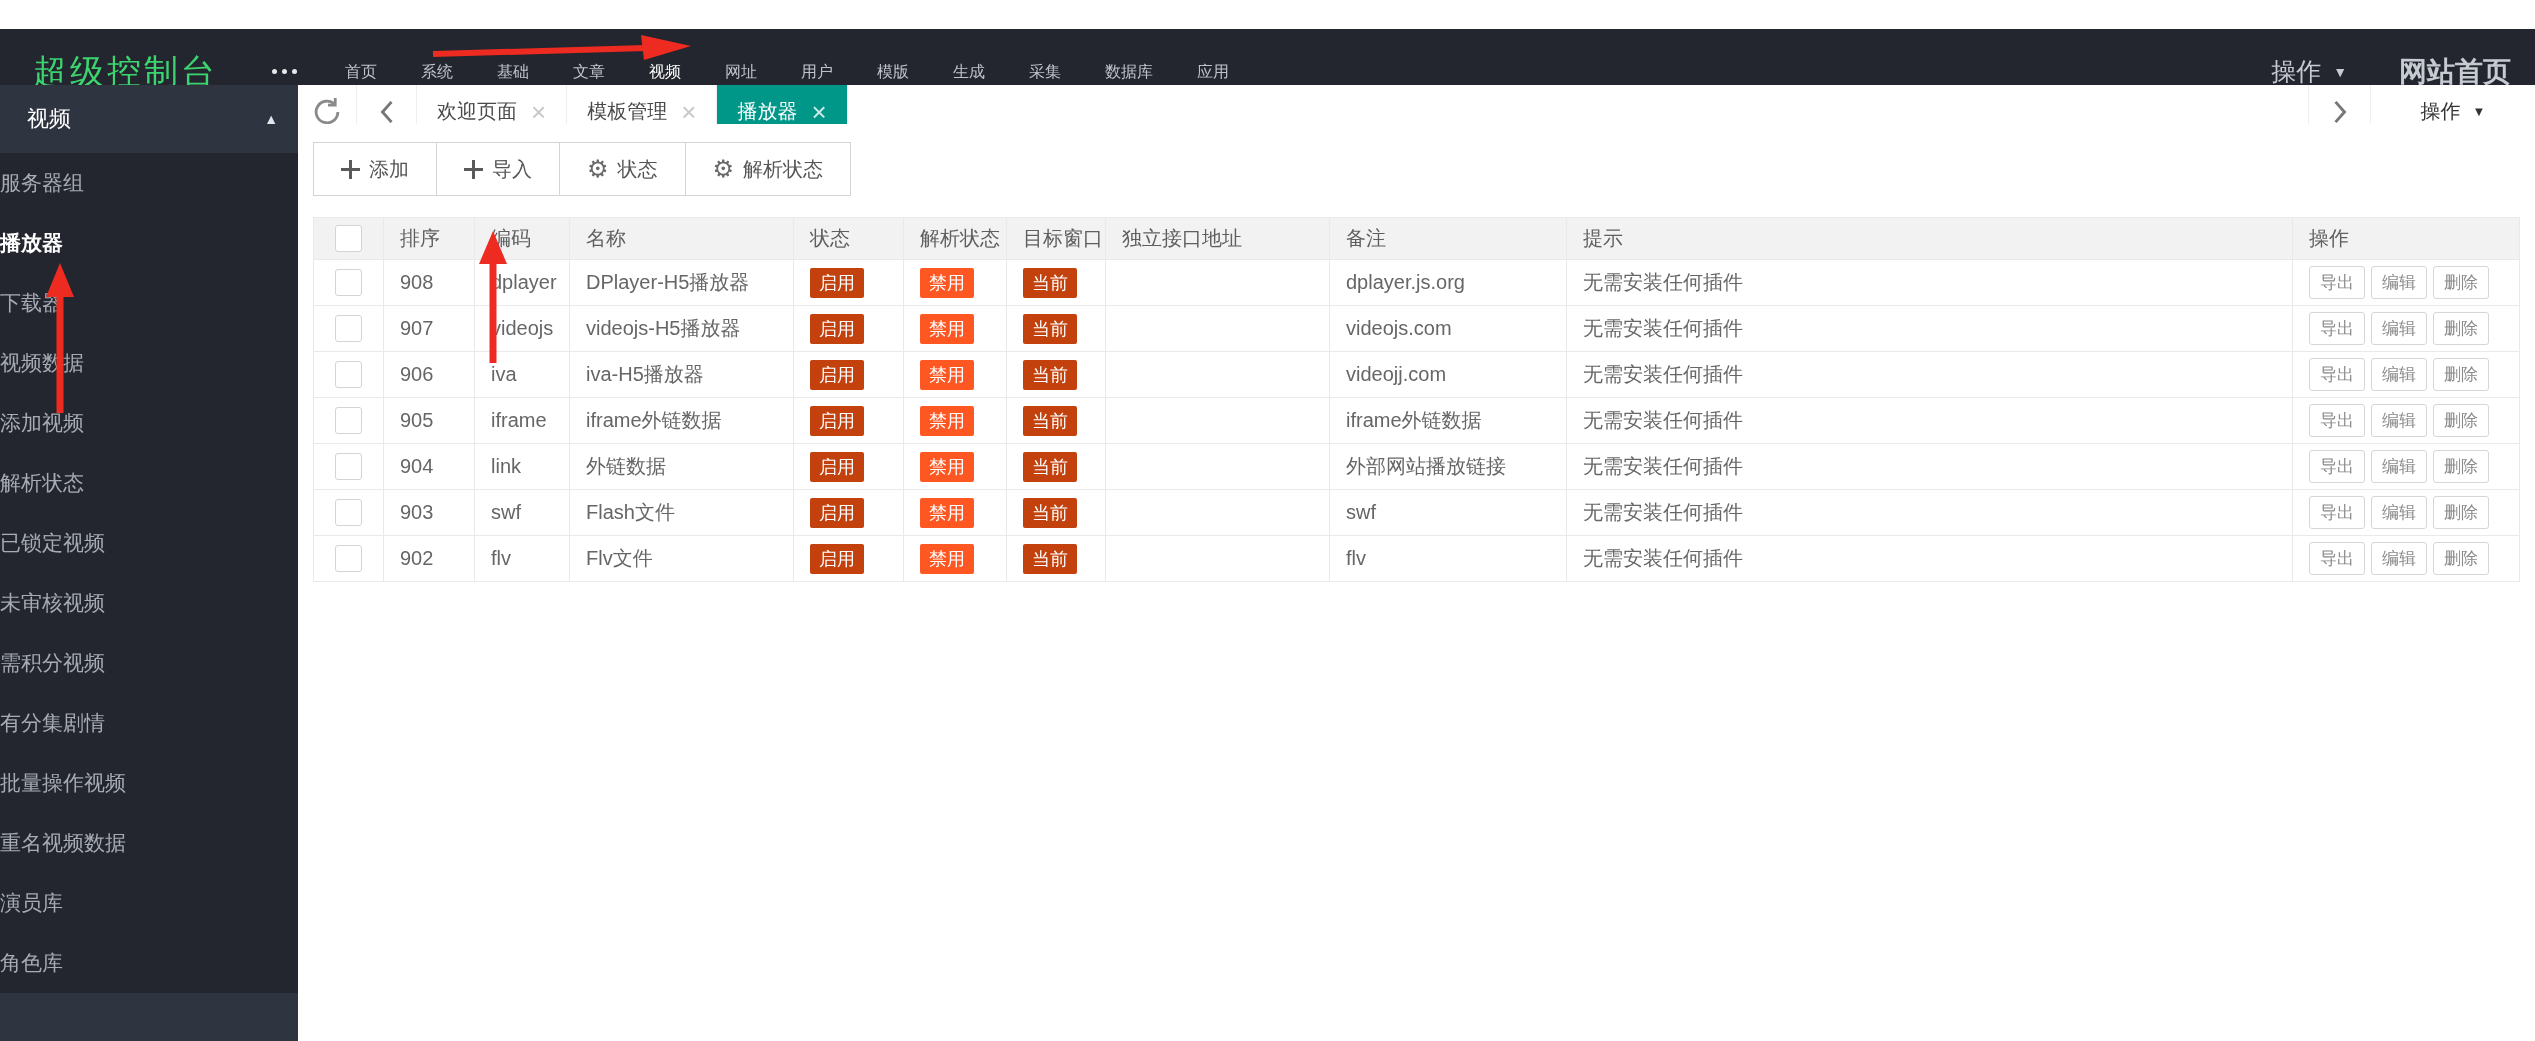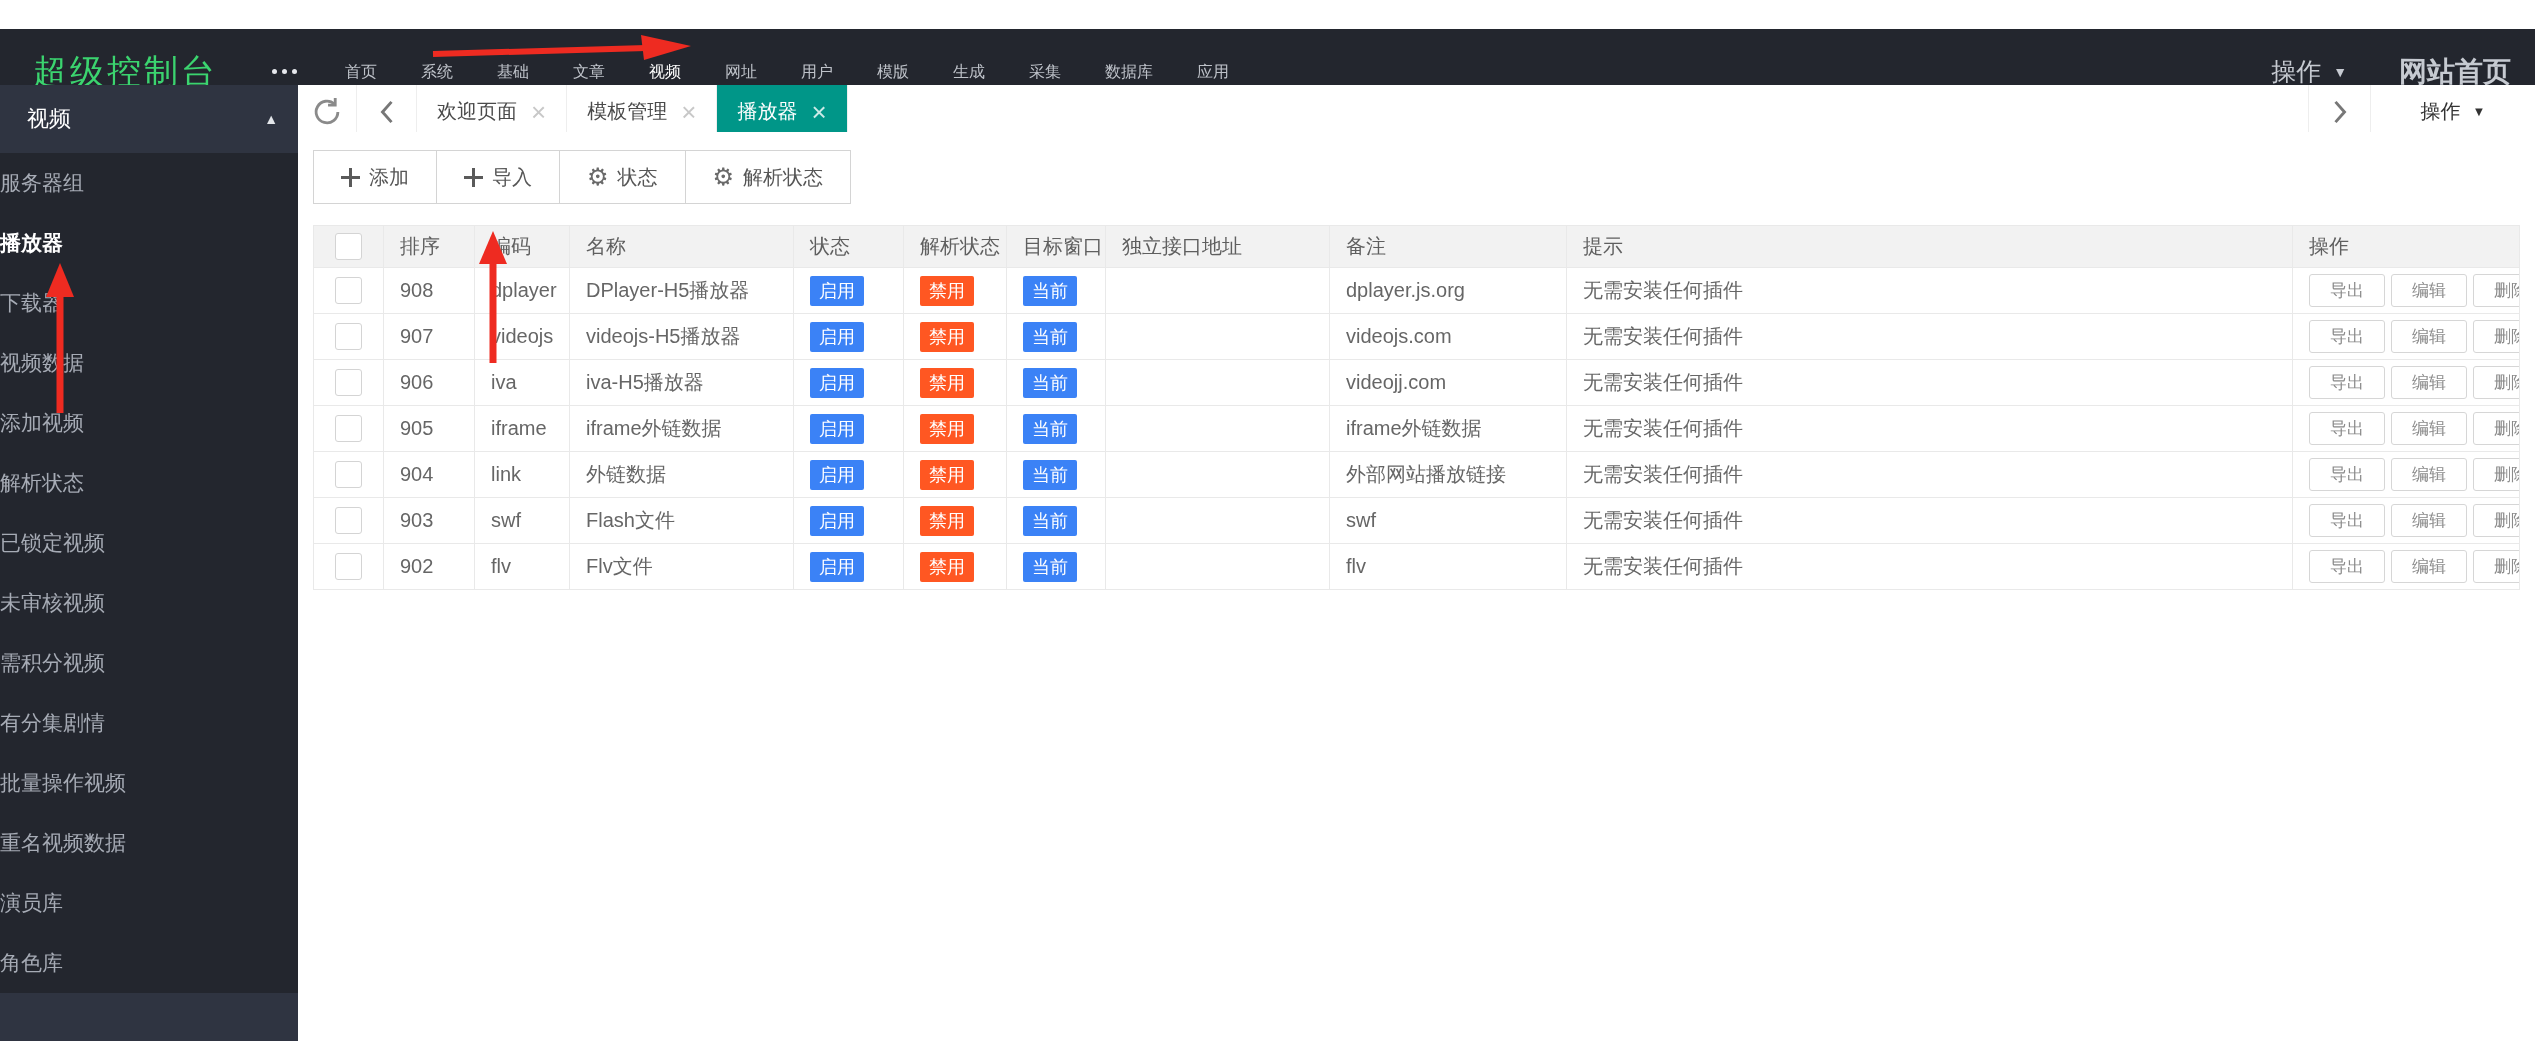--- a/index.html
+++ b/index.html
@@ -38,40 +38,40 @@
   .tab{display:flex;align-items:center;padding:4px 20px;font-size:20px;color:#4a4a4a;border-right:1px solid #eeeeee;cursor:pointer;white-space:nowrap;background:#fff;}
   .tab .x{margin-left:14px;font-size:26px;line-height:1;color:#c8c8c8;cursor:pointer;}
   .tab.active{background:#009688;color:#fff;}
   .tab.active .x{color:rgba(255,255,255,.8);}
   .tb-spacer{flex:1;}
   .tb-next{width:62px;border-right:none;border-left:1px solid #eeeeee;}
   .tb-ops{width:165px;display:flex;align-items:center;justify-content:center;gap:12px;border-left:1px solid #eeeeee;font-size:20px;color:#333;cursor:pointer;background:#fff;}
   .tb-ops .caret{font-size:13px;color:#333;}
 
   
-  .main{position:absolute;left:298px;top:132px;width:2237px;height:689px;background:#fff;}
+  .main{position:absolute;left:298px;top:124px;width:2237px;height:689px;background:#fff;}
   .toolbar{display:inline-flex;margin:18px 0 0 15px;}
   .tbtn{display:flex;align-items:center;gap:9px;height:54px;padding:0 27px;background:#fff;border:1px solid #d4d4d4;margin-left:-1px;font-size:20px;color:#565656;cursor:pointer;white-space:nowrap;}
   .tbtn:first-child{margin-left:0;}
   .plus-icon{position:relative;width:19px;height:19px;display:inline-block;}
   .plus-icon::before{content:"";position:absolute;left:0;top:8px;width:19px;height:3px;background:#5a5a5a;}
   .plus-icon::after{content:"";position:absolute;left:8px;top:0;width:3px;height:19px;background:#5a5a5a;}
   .gear-icon{font-size:24px;line-height:1;color:#6a6a6a;}
 
   
   .grid{margin:21px 0 0 15px;width:2206px;border-collapse:collapse;table-layout:fixed;}
   .grid th,.grid td{border:1px solid #e9e9e9;padding:0 0 0 16px;text-align:left;font-weight:normal;overflow:hidden;white-space:nowrap;}
   .grid th{background:#f2f2f2;height:42px;font-size:20px;color:#5f5f5f;}
   .grid td{height:46px;font-size:20px;color:#666;background:#fff;}
   .cb-cell{text-align:center !important;padding:0 !important;}
   .checkbox{display:inline-block;width:27px;height:27px;border:1px solid #d4d4d4;border-radius:3px;background:#fff;vertical-align:middle;cursor:pointer;}
   .badge{display:inline-block;min-width:30px;padding:6px 9px;border-radius:2px;color:#fff;font-size:18px;line-height:1;text-align:center;cursor:pointer;}
-  .badge.teal{background:#3b82f6;}
+  .badge.teal{background:#c2410c;}
   .badge.orange{background:#ff5722;}
-  .act-btn{display:inline-block;padding:4px 20px;margin-right:6px;border:1px solid #d6d6d6;border-radius:3px;background:#fff;color:#8a8a8a;font-size:17px;cursor:pointer;}
+  .act-btn{display:inline-block;padding:4px 10px;margin-right:6px;border:1px solid #d6d6d6;border-radius:3px;background:#fff;color:#8a8a8a;font-size:17px;cursor:pointer;}
 
   
   .overlay{position:absolute;left:0;top:0;width:2535px;height:1041px;pointer-events:none;z-index:50;}
 </style>
 </head>
 <body>
 
 <div id="stage">
 
   <div class="topbar">

